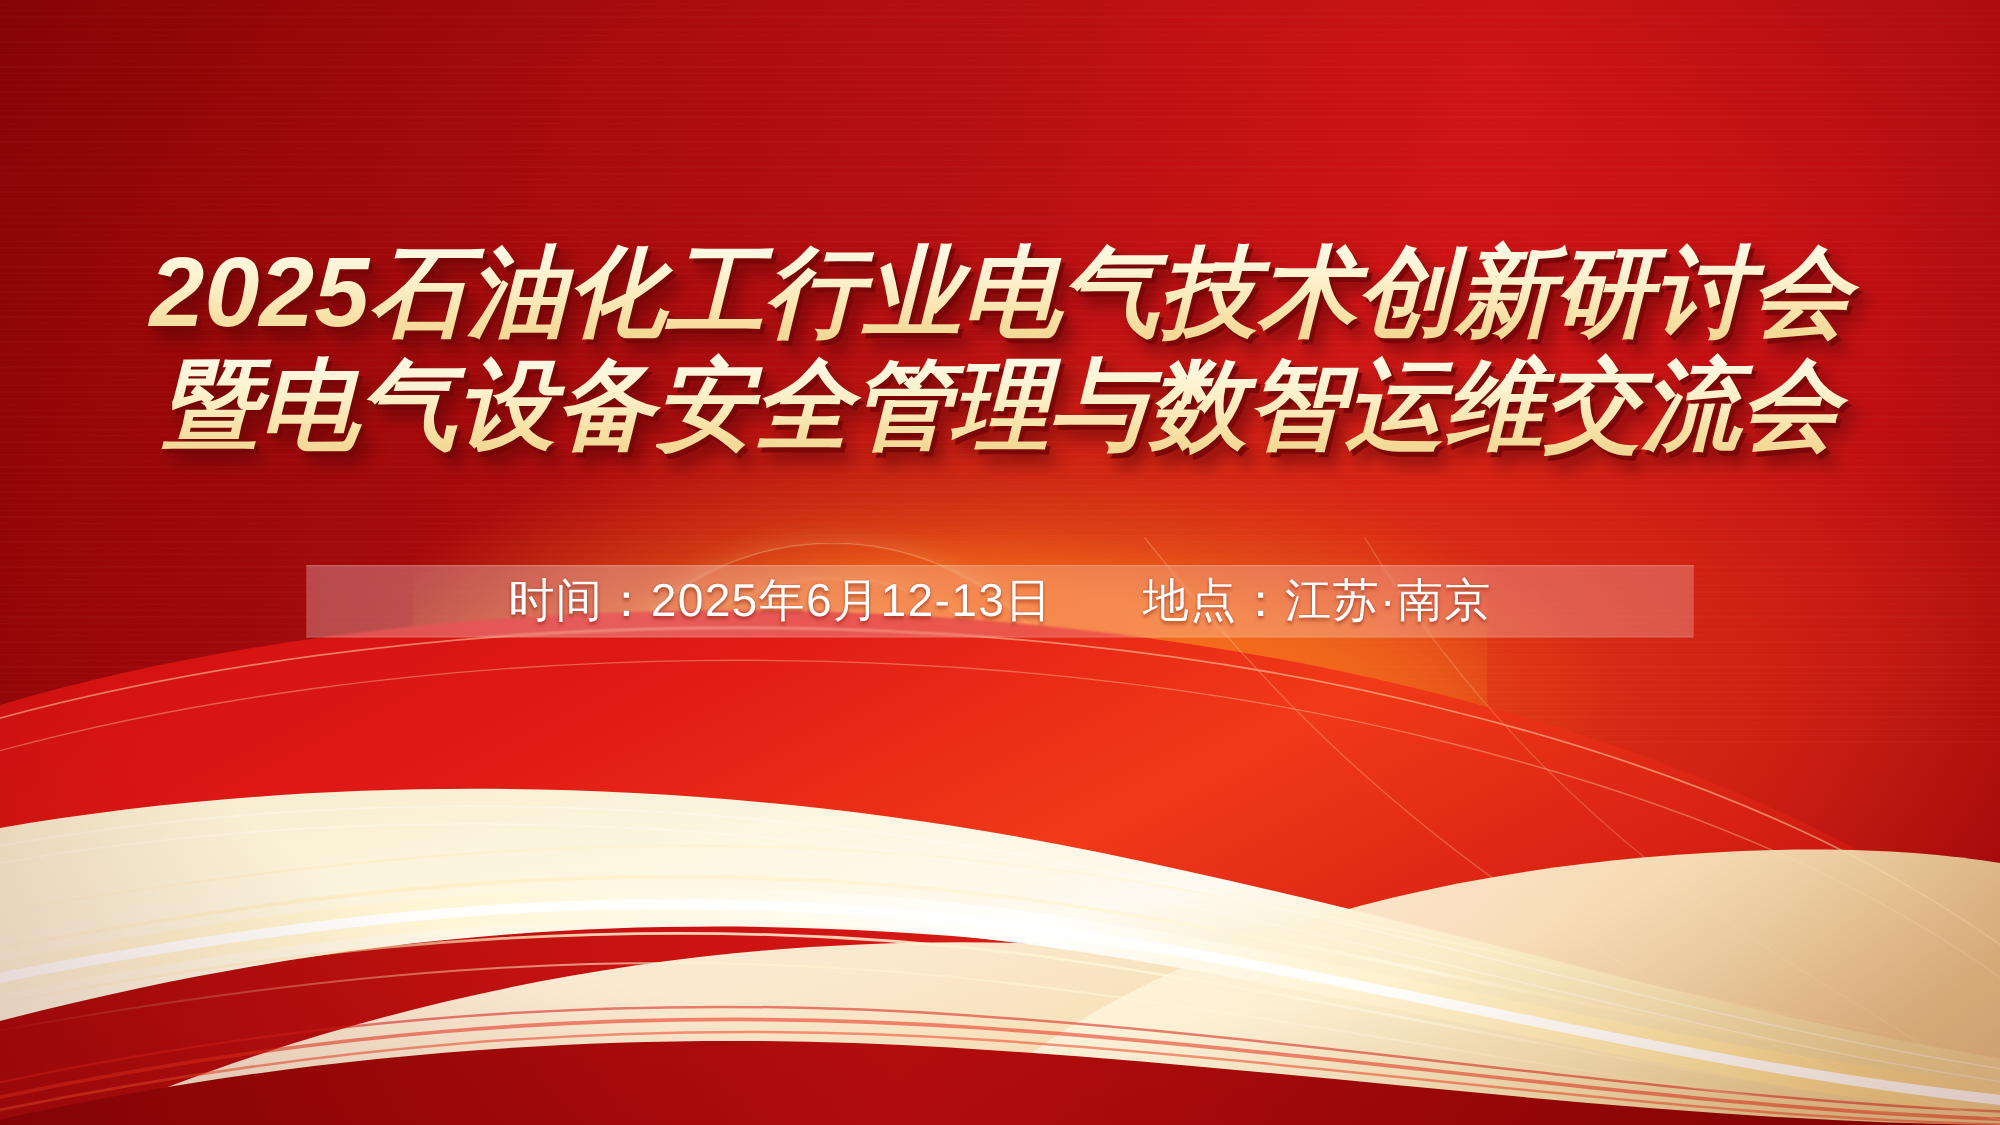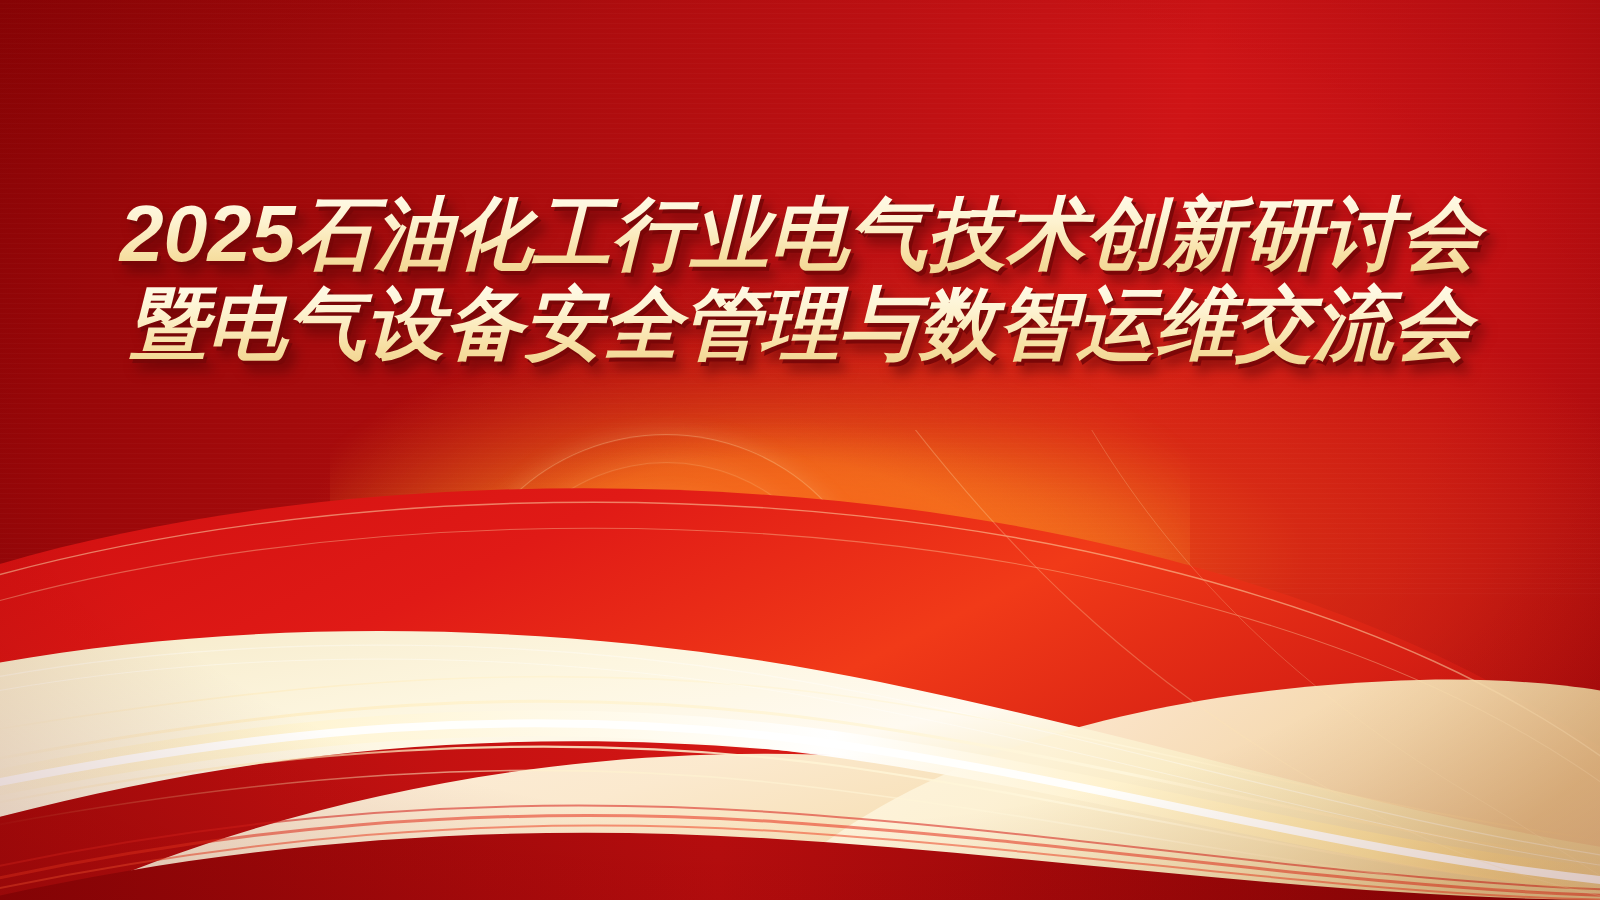--- a/index.html
+++ b/index.html
@@ -449,14 +449,20 @@
     </svg>
   </div>
 
   <div class="vignette"></div>
 
   <div class="title-wrap">
     <span class="title-line l1">2025石油化工行业电气技术创新研讨会</span>
     <span class="title-line l2">暨电气设备安全管理与数智运维交流会</span>
   </div>
 
+  <div class="subbar">
+    <div class="subbar-inner">
+      <span class="sub-item">时间：2025年6月12-13日</span>
+      <span class="sub-item">地点：江苏·南京</span>
+    </div>
+  </div>
 
 </div>
 
 </body></html>

